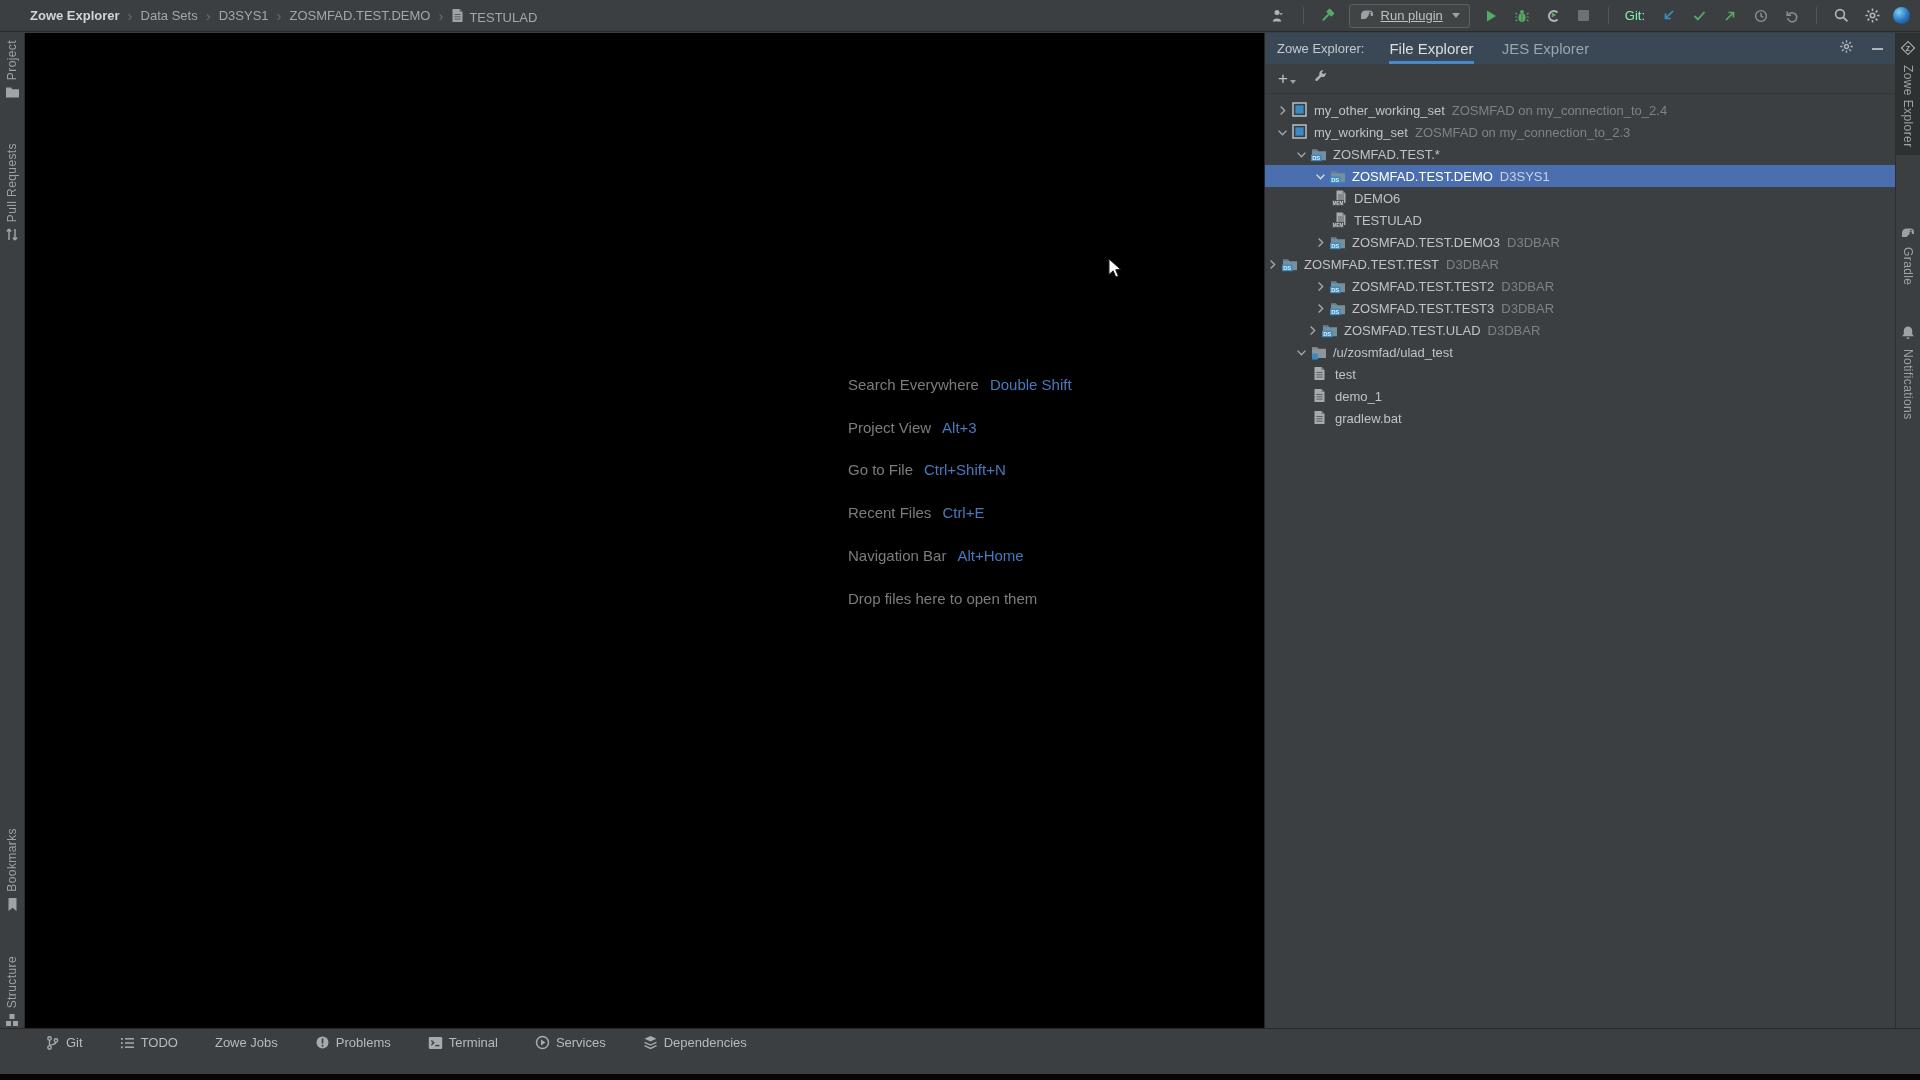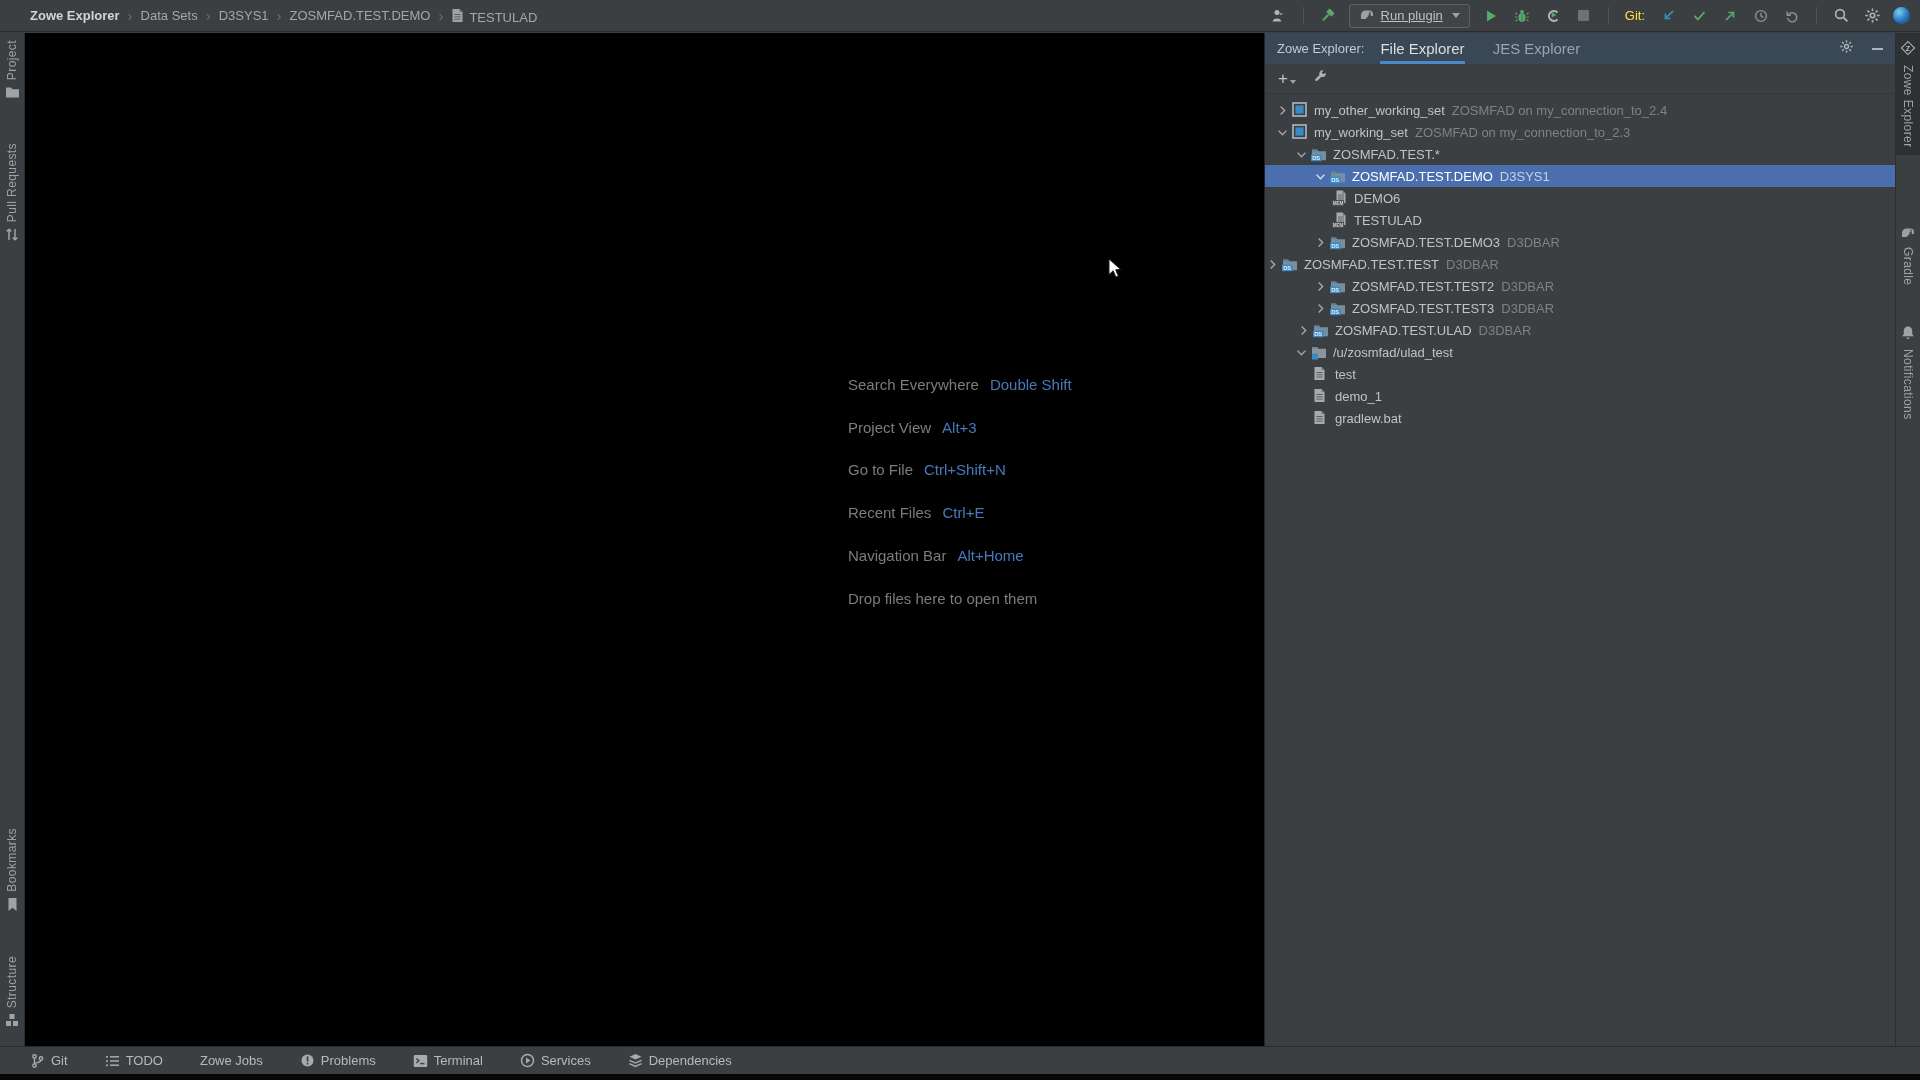--- a/index.html
+++ b/index.html
@@ -17,21 +17,21 @@
   .crumb.first{color:#D2D4D6;font-weight:bold;}
   .crumb-sep{color:#696E72;font-size:15px;margin:0 8px;line-height:1;}
   .crumb-icon{display:inline-flex;margin-right:5px;position:relative;top:1px;}
   .topbar-right{display:flex;align-items:center;gap:11px;}
   .tb-icon{display:inline-flex;align-items:center;justify-content:center;width:20px;height:20px;}
   .vsep{width:1px;height:17px;background:#515455;margin:0 3px;}
   .run-combo{display:flex;align-items:center;gap:6px;height:22px;padding:0 9px;
     border:1px solid #5E6162;border-radius:3px;background:#404445;color:#BCC0C3;font-size:13px;text-decoration:underline;}
   .combo-caret{width:0;height:0;border-left:4px solid transparent;border-right:4px solid transparent;
     border-top:5px solid #9DA2A6;margin-left:3px;}
-  .git-label{color:#fde047;font-size:13px;margin:0 2px;}
+  .git-label{color:#86efac;font-size:13px;margin:0 2px;}
   .sphere{width:17px;height:17px;border-radius:50%;
     background:radial-gradient(circle at 35% 30%,#7BD0F0,#2E7BC4 50%,#1F5FA0 72%,#4CA85A 100%);}
   
   .stripe{position:absolute;top:33px;bottom:34px;width:24px;background:#3C3F41;}
   .stripe.left{left:0;border-right:1px solid #2E2E2E;}
   .stripe.right{right:0;border-left:1px solid #2E2E2E;}
   .stripe-item{display:flex;flex-direction:column;align-items:center;gap:5px;padding:7px 0;cursor:default;}
   .stripe-item.active{background:rgba(0,0,0,0.22);}
   .vtext{writing-mode:vertical-rl;font-size:12px;color:#9CA3A8;letter-spacing:.4px;}
   .stripe.left .vtext{transform:rotate(180deg);}
@@ -43,44 +43,44 @@
   .hints{position:absolute;left:823px;top:330px;}
   .hint-row{height:42.8px;display:flex;align-items:center;gap:11px;font-size:15px;white-space:nowrap;}
   .hint-label{color:#7A7D80;}
   .hint-key{color:#4879BD;}
   .cursor{position:absolute;left:1083px;top:225px;}
   
   .right-panel{position:absolute;right:25px;top:33px;bottom:34px;width:631px;background:#3C3F41;
     border-left:1px solid #242424;box-sizing:border-box;display:flex;flex-direction:column;}
   .panel-header{height:31px;flex:none;background:#3A4754;display:flex;align-items:center;
     padding:0 12px;box-sizing:border-box;}
-  .panel-title{font-size:13px;color:#C3CAD1;margin-right:16px;}
+  .panel-title{font-size:13px;color:#C3CAD1;margin-right:25px;}
   .panel-tabs{display:flex;gap:28px;height:31px;align-items:stretch;}
   .panel-tab{font-size:15px;color:#9AA5AE;display:flex;align-items:center;
     border-bottom:3px solid transparent;box-sizing:border-box;padding-top:3px;}
   .panel-tab.active{color:#DADFE4;border-bottom-color:#4A88C7;}
   .panel-header-actions{margin-left:auto;display:flex;align-items:center;gap:18px;}
   .minus-glyph{display:inline-block;width:11px;height:2px;background:#AFB4B8;}
   .panel-toolbar{height:29px;flex:none;display:flex;align-items:center;gap:17px;
     padding:0 13px;border-bottom:1px solid #343739;}
   .plus-btn{display:flex;align-items:flex-end;color:#BFC3C7;font-size:17px;line-height:14px;}
   .plus-caret{width:0;height:0;border-left:3.5px solid transparent;border-right:3.5px solid transparent;
     border-top:4px solid #9DA2A6;margin-left:2px;margin-bottom:2px;}
   .tree{padding-top:5px;font-size:13px;color:#BFC3C7;overflow:hidden;}
   .tree-row{height:22px;display:flex;align-items:center;white-space:nowrap;box-sizing:border-box;}
   .tree-row.selected{background:#4B6EAF;color:#FFFFFF;}
   .chev{width:17px;flex:none;display:inline-flex;align-items:center;}
   .ticon{width:16px;height:16px;flex:none;display:inline-flex;margin-right:6px;position:relative;}
   .tlabel{flex:none;}
   .tsuffix{color:#7E8287;margin-left:7px;}
   .tree-row.selected .tsuffix{color:#C6D2E6;}
   
-  .bottombar{position:absolute;left:0;right:0;bottom:6px;height:28px;background:#3C3F41;
+  .bottombar{position:absolute;left:0;right:0;bottom:24px;height:28px;background:#3C3F41;
     border-top:1px solid #2A2A2A;box-sizing:border-box;display:flex;align-items:center;
-    padding-left:30px;gap:37px;font-size:13px;color:#B6BABE;}
+    padding-left:45px;gap:37px;font-size:13px;color:#B6BABE;}
   .bb-item{display:flex;align-items:center;gap:6px;}
   .screen-bottom{position:absolute;left:0;right:0;bottom:0;height:6px;background:#060606;}
 </style>
 </head>
 <body>
 
 <div class="topbar">
   <div class="breadcrumbs" id="breadcrumbs">
       <span class="crumb first">Zowe Explorer</span>
       <span class="crumb-sep">›</span>
@@ -464,21 +464,21 @@
           <svg width="16" height="16" viewBox="0 0 16 16">
             <path d="M1 3.4h5l1.4 1.8H15v9H1z" fill="#74909F"></path>
             <path d="M1 3.4h5l1.4 1.8H1z" fill="#637E8D"></path>
             <rect x="0" y="8.6" width="10.5" height="6.6" fill="#3B8AC4"></rect>
             <text x="5.2" y="13.8" font-size="5.8" font-family="Liberation Sans" font-weight="bold" text-anchor="middle" fill="#EAF2F8">DS</text>
           </svg>
         </span>
         <span class="tlabel">ZOSMFAD.TEST.TEST3</span>
         <span class="tsuffix">D3DBAR</span>
       </div>
-      <div class="tree-row" style="padding-left: 31px; text-align: right;">
+      <div class="tree-row" style="padding-left: 40px; text-align: right;">
         <span class="chev">
           <svg width="15" height="15" viewBox="0 0 16 16">
             <path d="M6 3.8L10.3 8 6 12.2" stroke="#A2A8AD" stroke-width="1.5" fill="none"></path>
           </svg>
         </span>
         <span class="ticon">
           <svg width="16" height="16" viewBox="0 0 16 16">
             <path d="M1 3.4h5l1.4 1.8H15v9H1z" fill="#74909F"></path>
             <path d="M1 3.4h5l1.4 1.8H1z" fill="#637E8D"></path>
             <rect x="0" y="8.6" width="10.5" height="6.6" fill="#3B8AC4"></rect>

